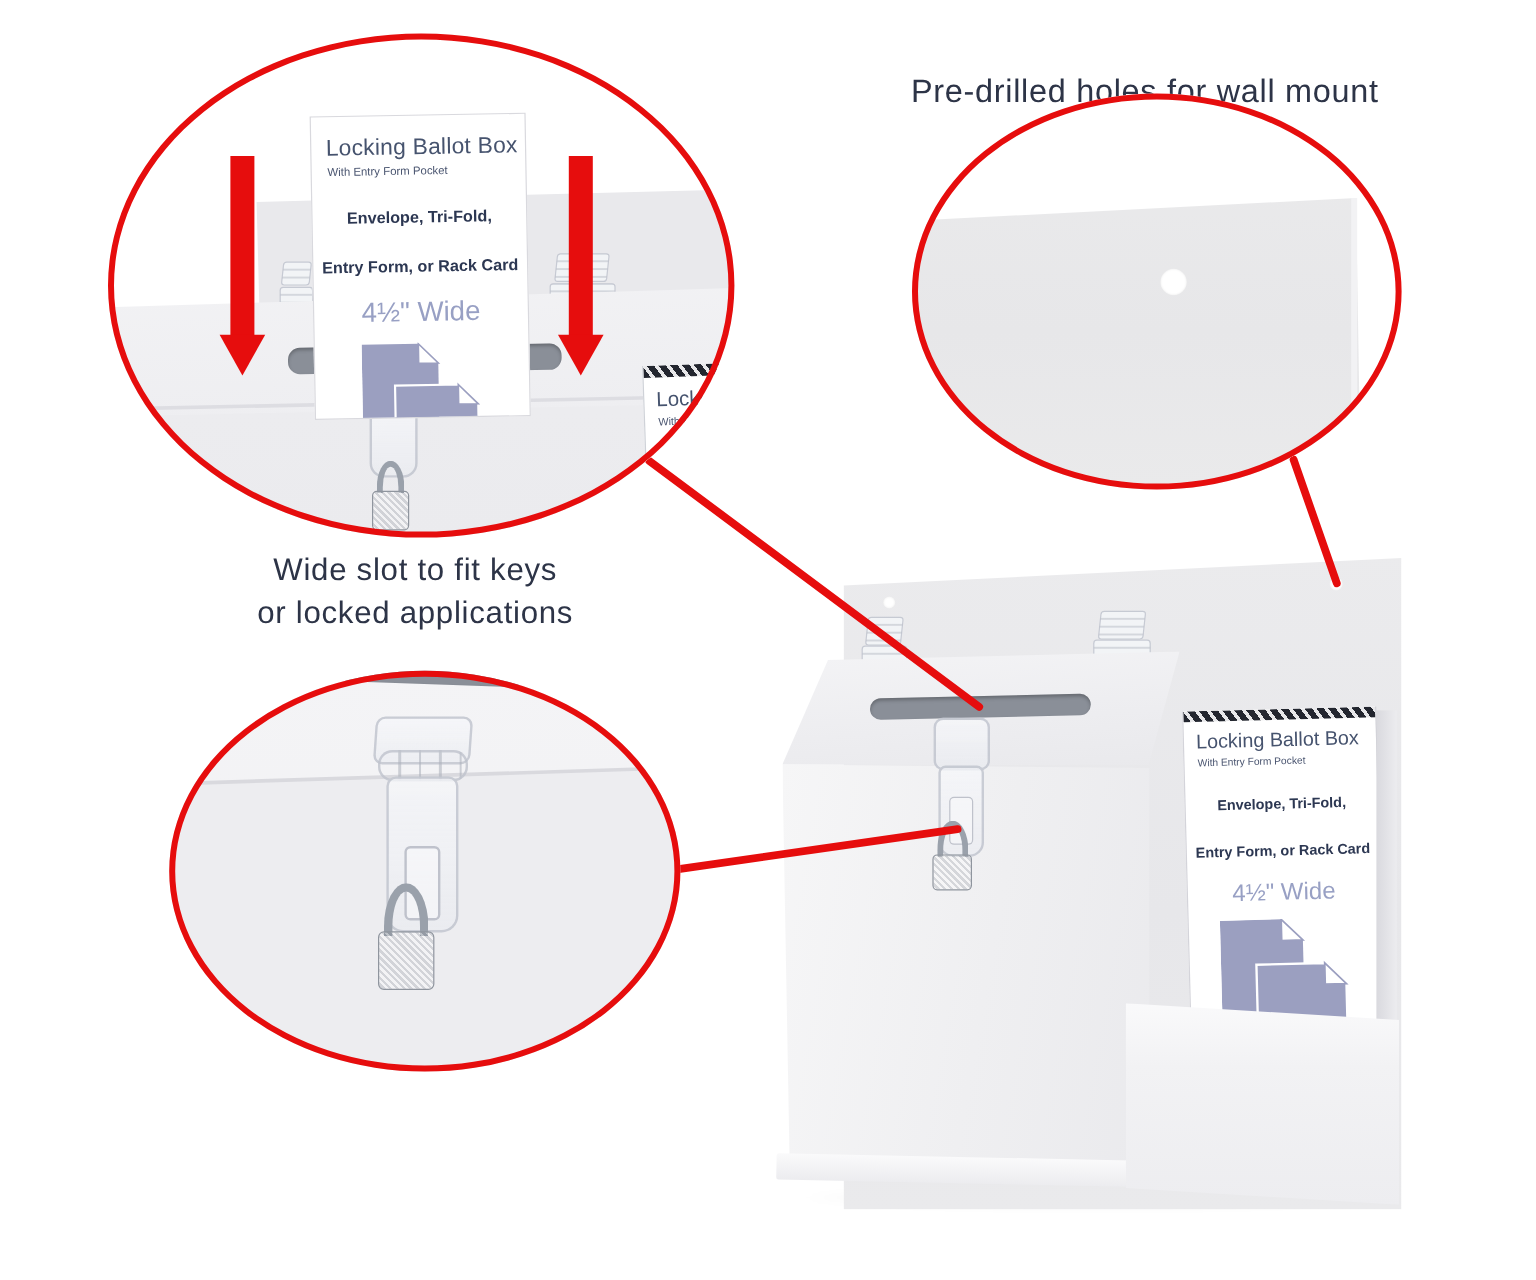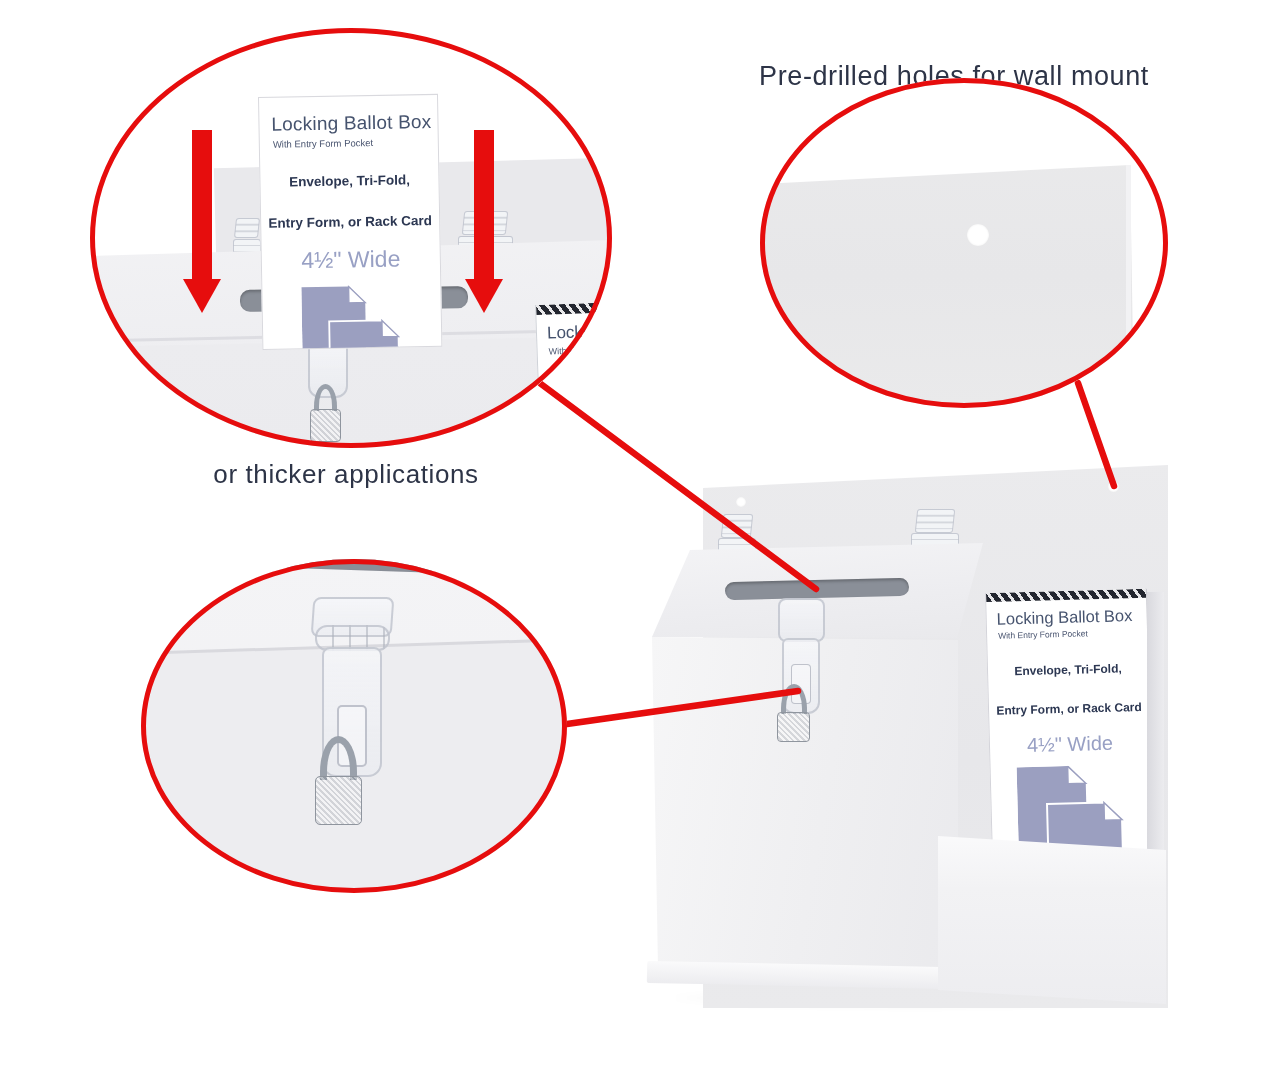--- a/index.html
+++ b/index.html
@@ -99,21 +99,22 @@
   .edgeline { position:absolute; background:#d9d9de; }
 </style>
 </head>
 <body>
 
 <div class="canvas">
 
   <div class="caption top abs" style="left:704px; top:40px; width:500px;margin-top:18px;">Pre-drilled holes for wall mount</div>
 
   <div class="caption abs" style="left:146px; top:456px; width:400px;">
-    <div>or thicker applications</div>
+    <div>Wide slot to fit keys</div>
+    <div>or locked applications</div>
   </div>
 
 
   <div class="abs" style="left:660px; top:988px; width:510px; height:20px; z-index:1;
        background:radial-gradient(ellipse at center, rgba(0,0,0,0.10), rgba(0,0,0,0) 70%); filter:blur(3px);"></div>
 
   <div class="abs panel-back" style="left:700px; top:456px; width:468px; height:552px; z-index:2;
        clip-path:polygon(3px 32px, 100% 9px, 100% 100%, 3px 100%);"></div>
 
   <div class="abs hole" style="left:736px; top:497px; width:10px; height:10px; z-index:3;"></div>

